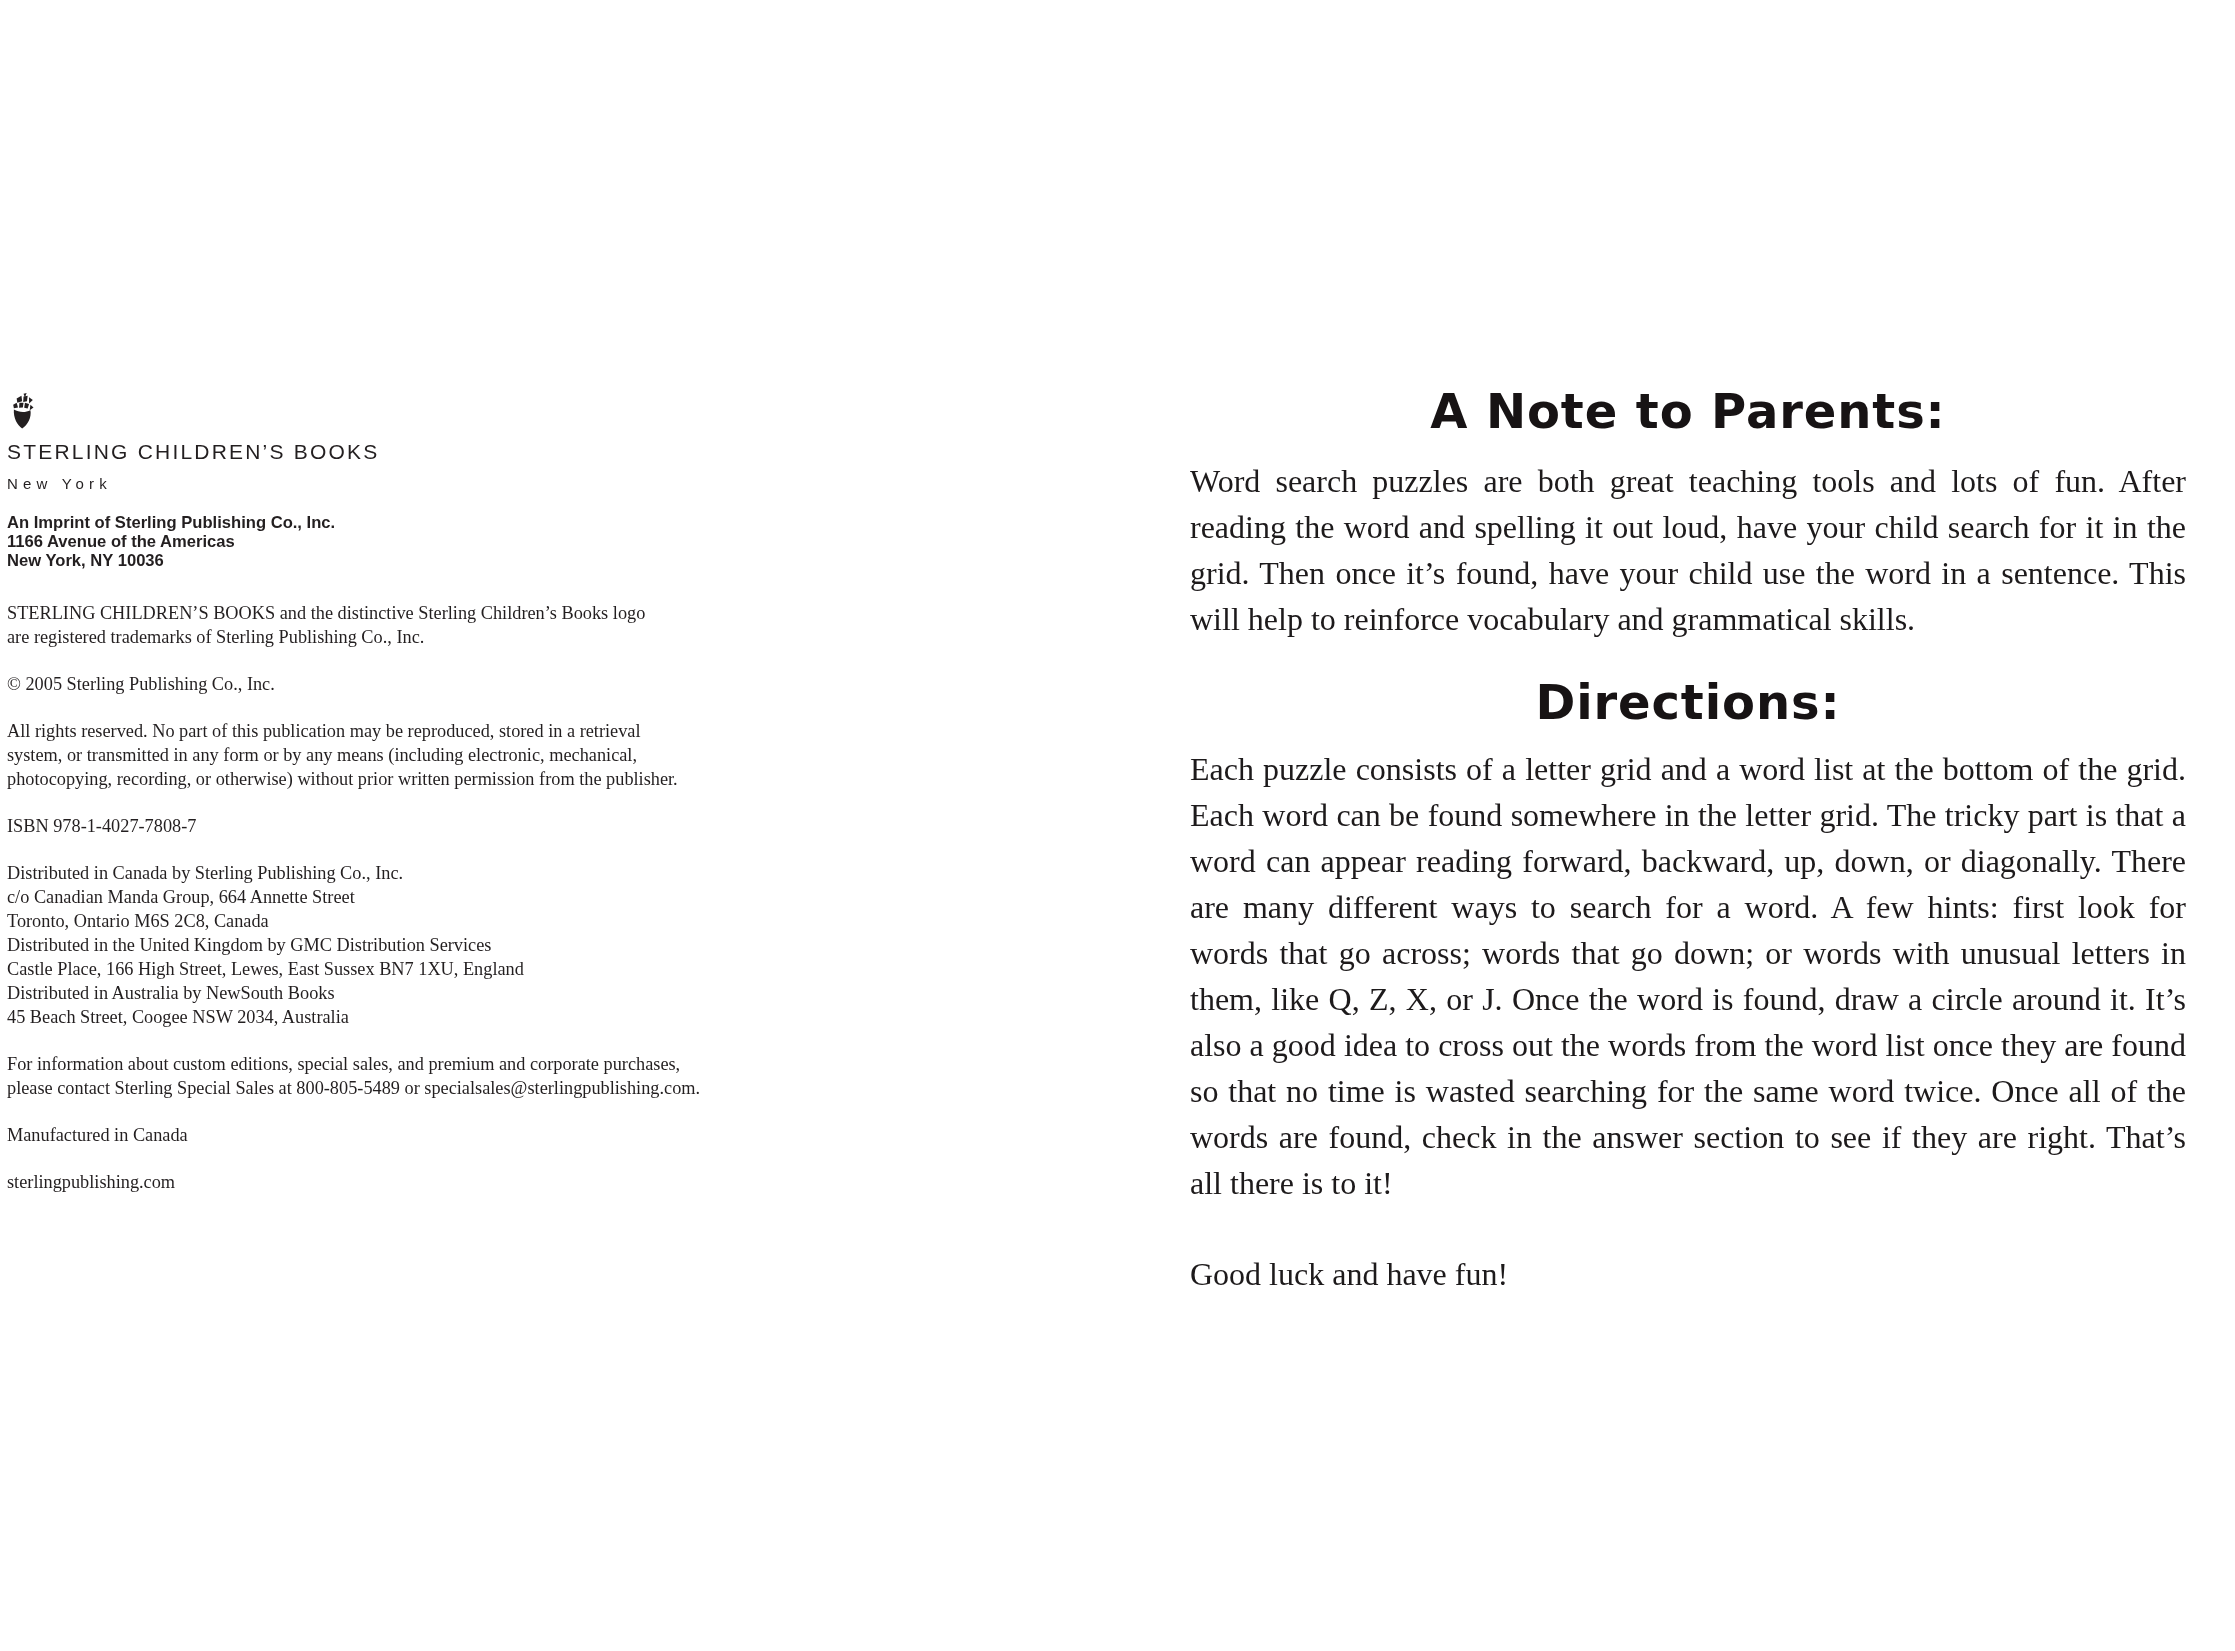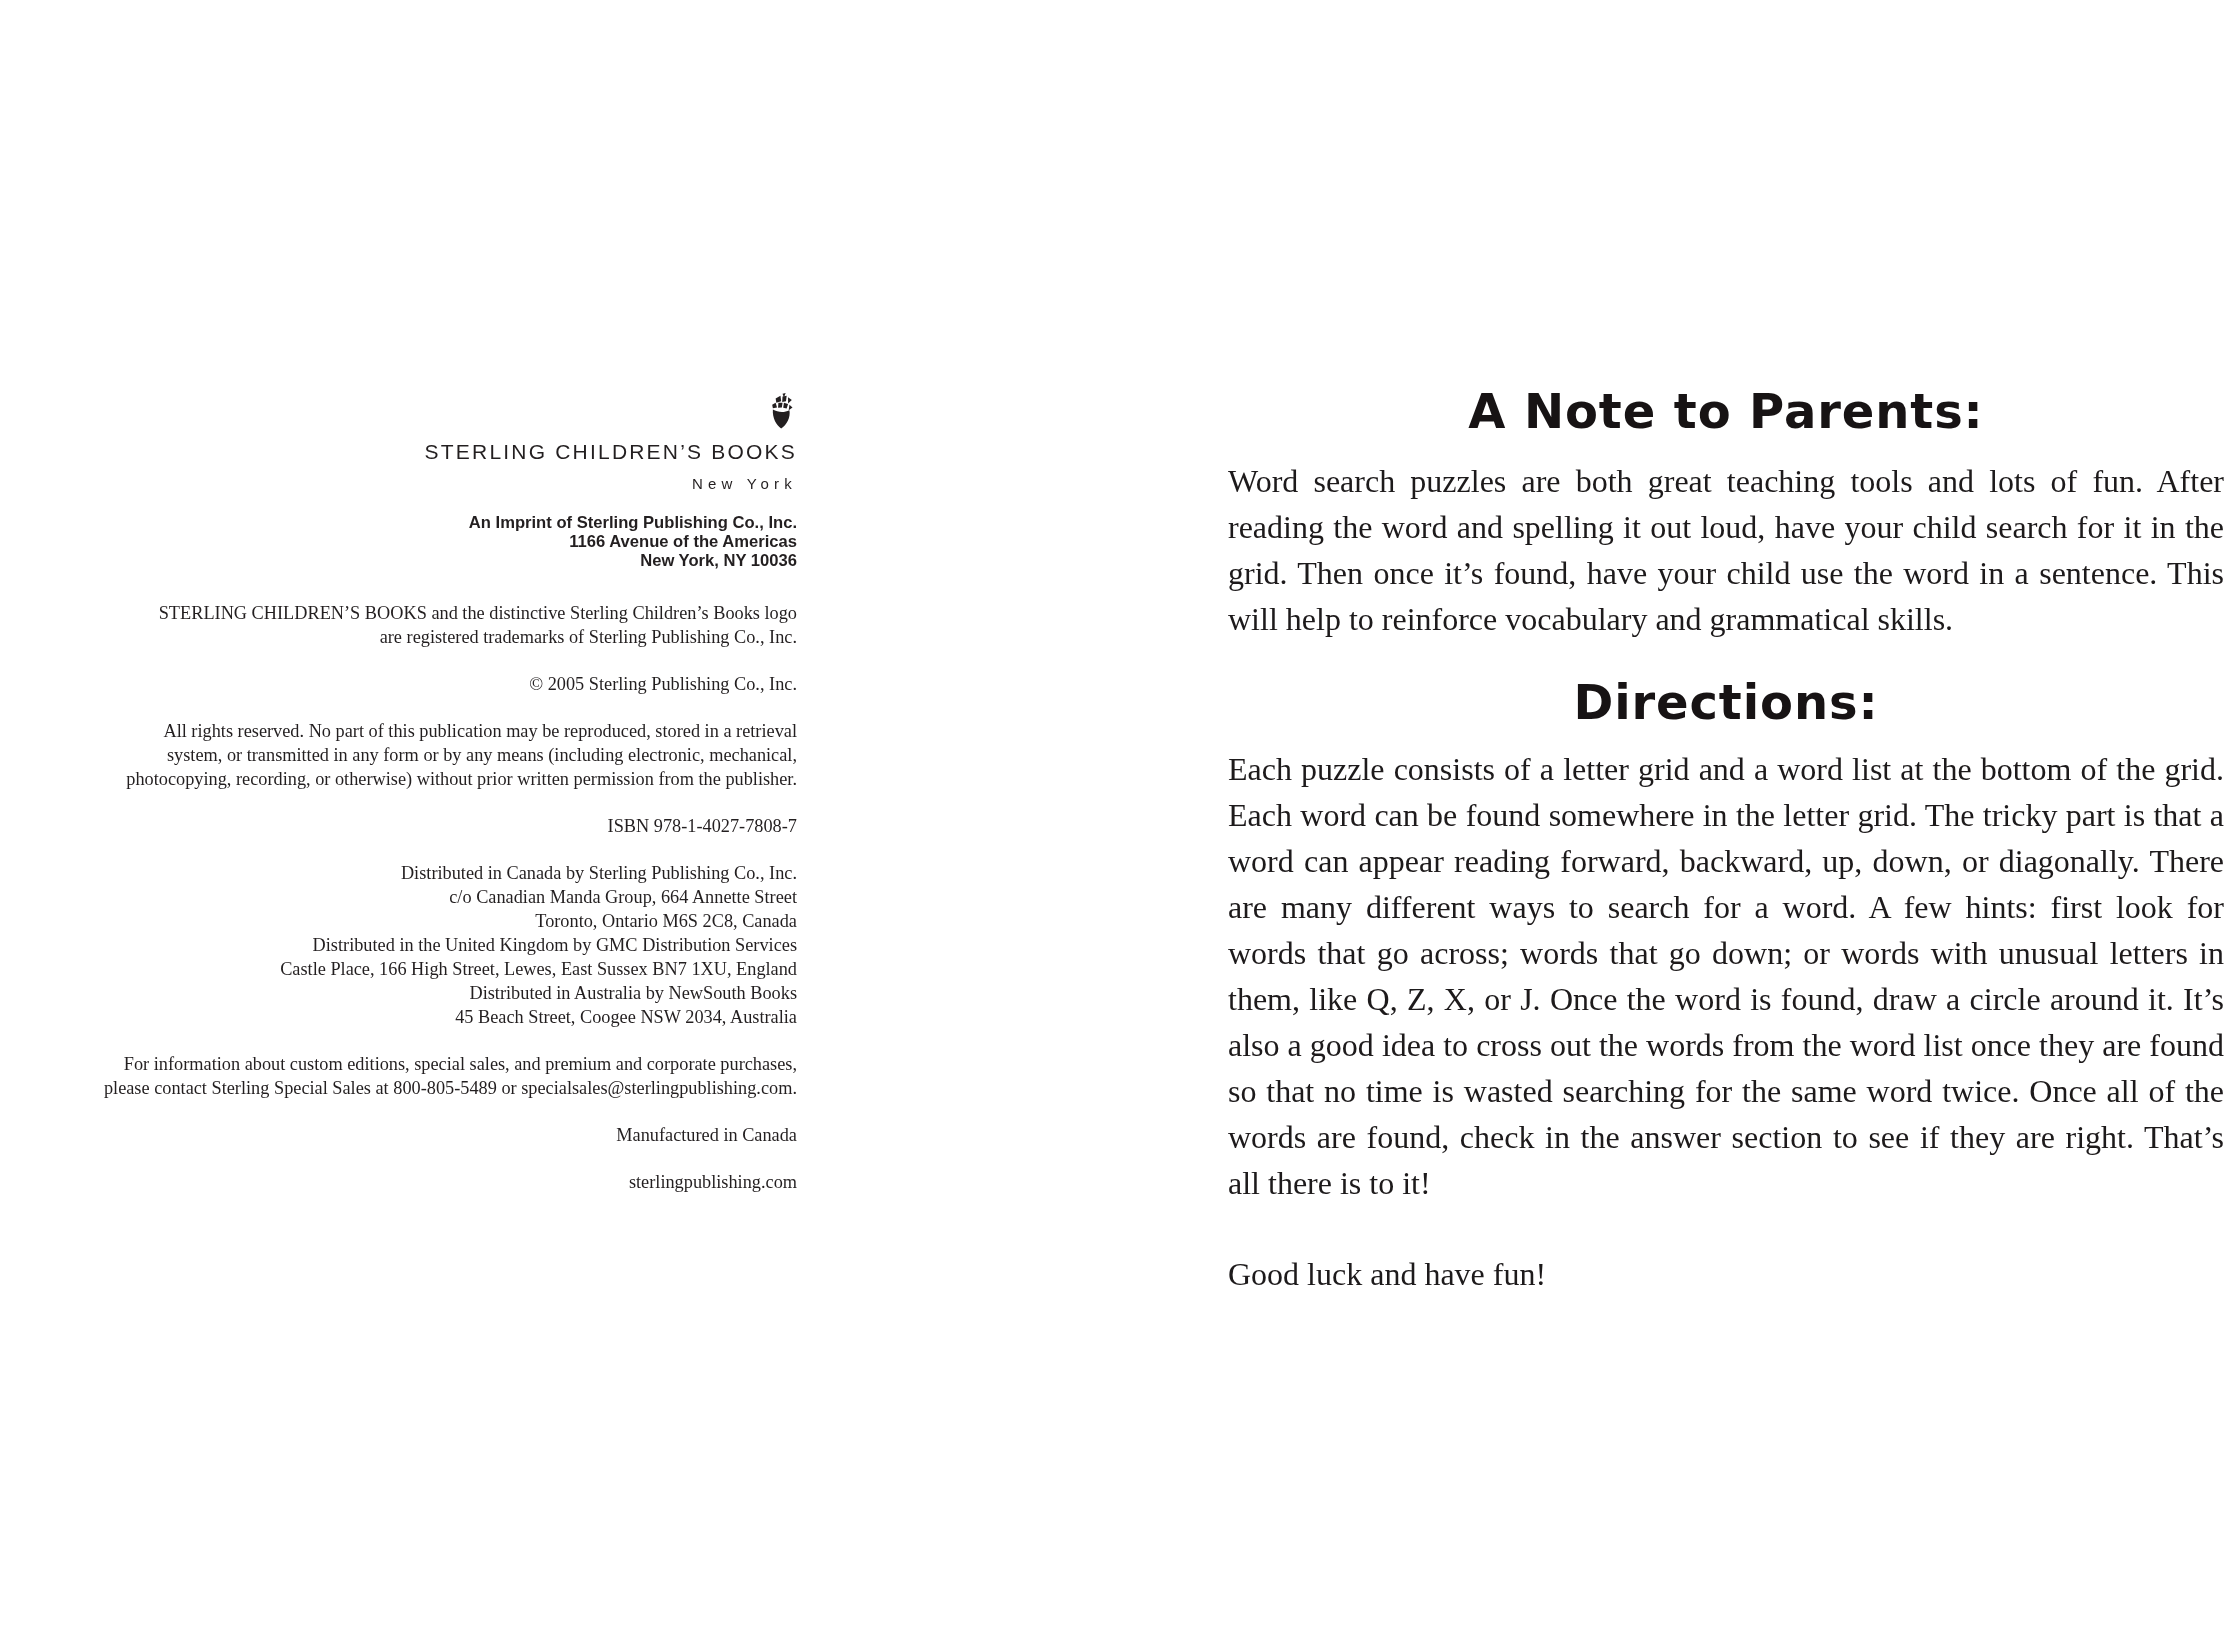--- a/index.html
+++ b/index.html
@@ -9,21 +9,21 @@
     position: relative;
     overflow: hidden;
     color: #231f20;
   }
 
   
   .left-page {
     position: absolute;
     left: 7px; top: 391px;
     width: 790px;
-    text-align: right;
+    text-align: left;
   }
   .logo-block { line-height: 0; }
   .logo-block svg { width: 31px; height: 42px; }
   .publisher-name {
     font-family: "Liberation Sans", "DejaVu Sans", sans-serif;
     font-size: 21px; font-weight: 400;
     letter-spacing: 2.2px;
     margin-top: 7px;
     color: #231f20;
   }
@@ -44,21 +44,21 @@
     font-size: 18.3px; line-height: 24px;
     white-space: pre-line;
   }
   .lp-block { margin-top: 23px; }
   .lp-block-first { margin-top: 31px; }
   .lot-numbers { white-space: pre-wrap; }
 
   
   .right-page {
     position: absolute;
-    left: 1228px; top: 383px;
+    left: 1190px; top: 383px;
     width: 996px;
     color: #1d1a1b;
   }
   .display-heading {
     font-family: "DejaVu Sans", "Liberation Sans", sans-serif;
     font-weight: 800;
     font-size: 48px;
     letter-spacing: 0.9px;
     text-align: center;
     color: #171314;

